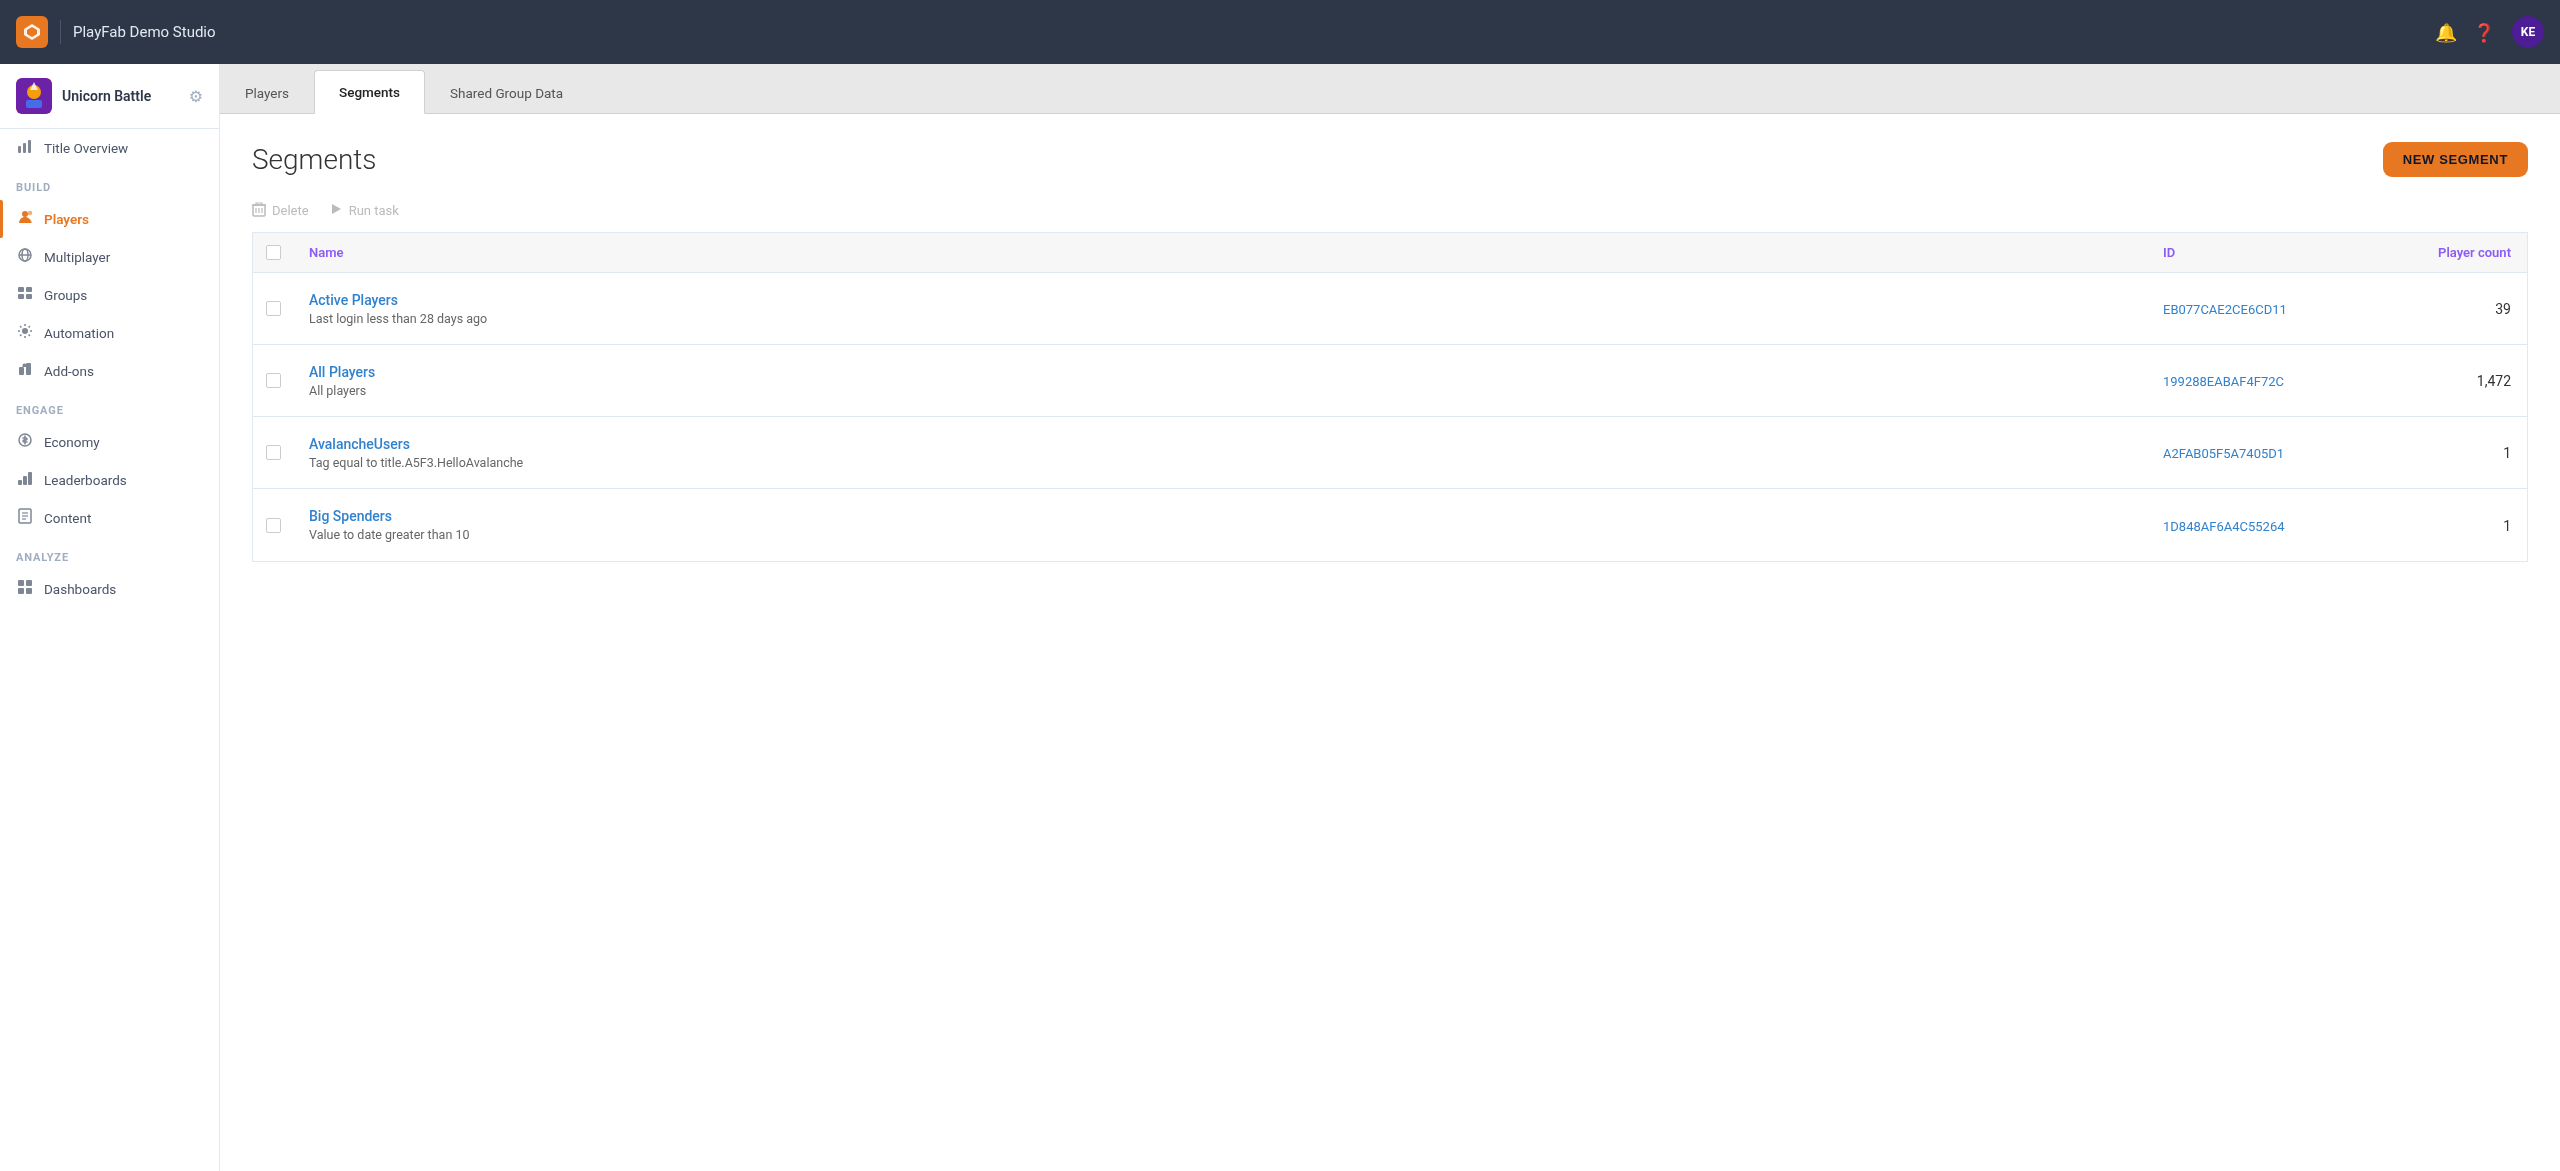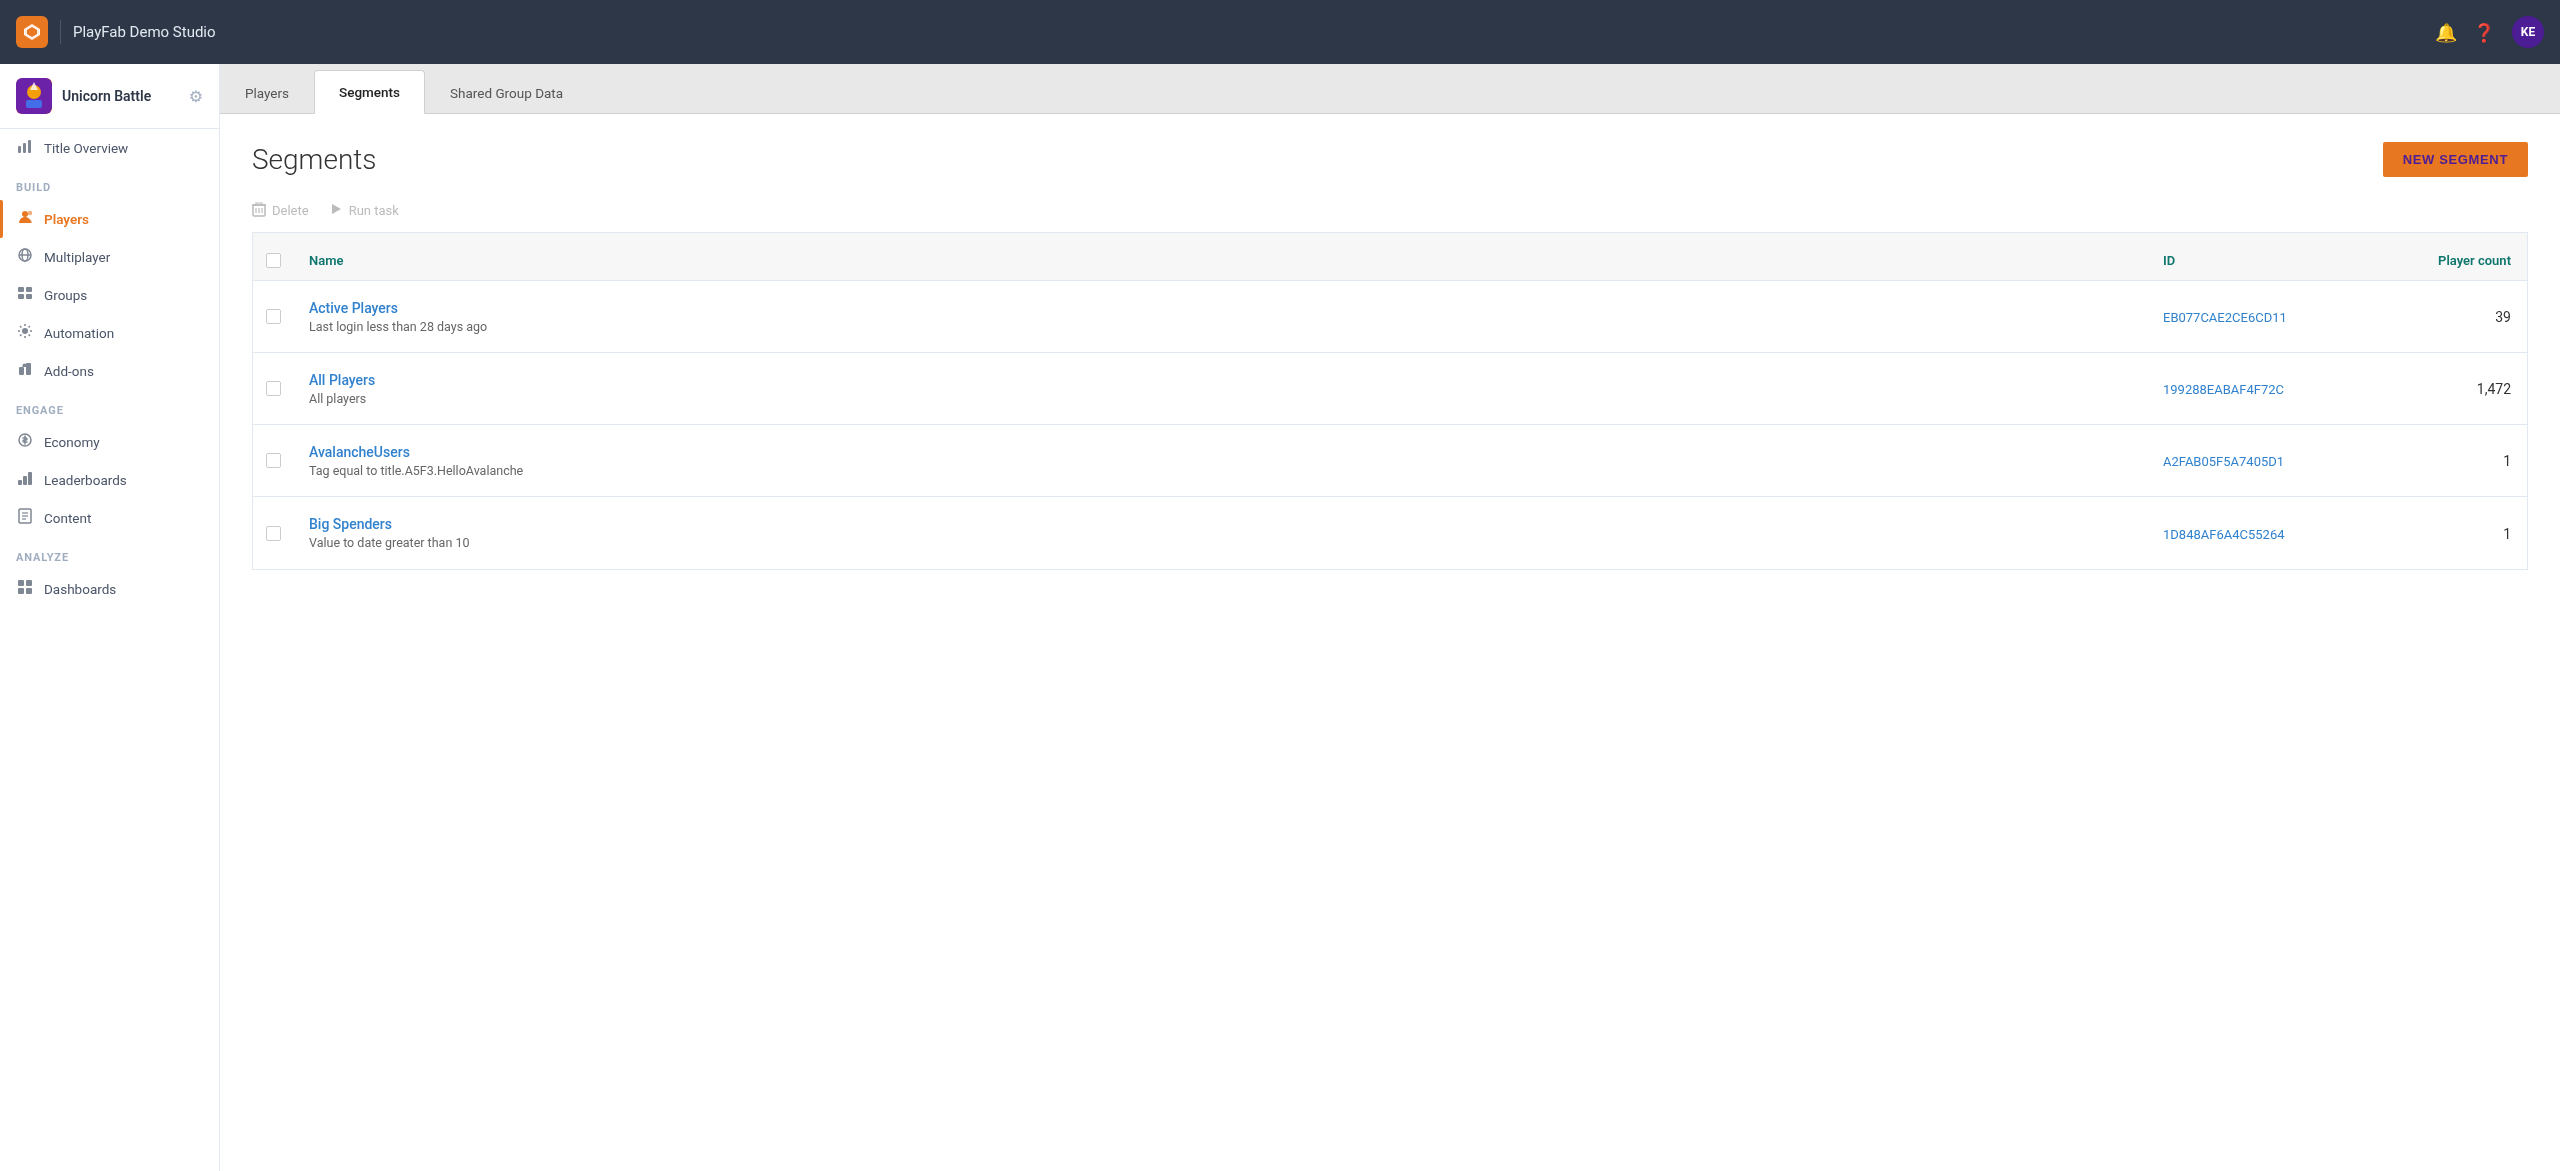--- a/index.html
+++ b/index.html
@@ -187,28 +187,28 @@
       justify-content: space-between;
       margin-bottom: 24px;
     }
     .page-title {
       font-size: 28px;
       font-weight: 300;
       color: #333;
     }
     .new-segment-btn {
       background: #e87722;
-      color: #4c1d95;
+      color: #0f172a;
       border: none;
       padding: 10px 20px;
       font-size: 13px;
       font-weight: 700;
       letter-spacing: 0.05em;
       text-transform: uppercase;
-      border-radius: 2px;
+      border-radius: 9px;
       cursor: pointer;
     }
 
     
     .toolbar {
       display: flex;
       align-items: center;
       gap: 20px;
       margin-bottom: 0;
       padding-bottom: 12px;
@@ -228,23 +228,22 @@
     .table-header {
       display: grid;
       grid-template-columns: 40px 1fr 220px 160px;
       background: #f7f7f7;
       border-bottom: 1px solid #e2e8f0;
       padding: 12px 0;
     }
     .table-header-cell {
       font-size: 13px;
       font-weight: 600;
-      color: #0f766e;
+      color: #8b5cf6;
       padding: 0 16px;
-      margin-top: 8px;
     }
     .table-header-cell.right { text-align: right; }
 
     .table-row {
       display: grid;
       grid-template-columns: 40px 1fr 220px 160px;
       border-bottom: 1px solid #e2e8f0;
       align-items: center;
       min-height: 72px;
     }

